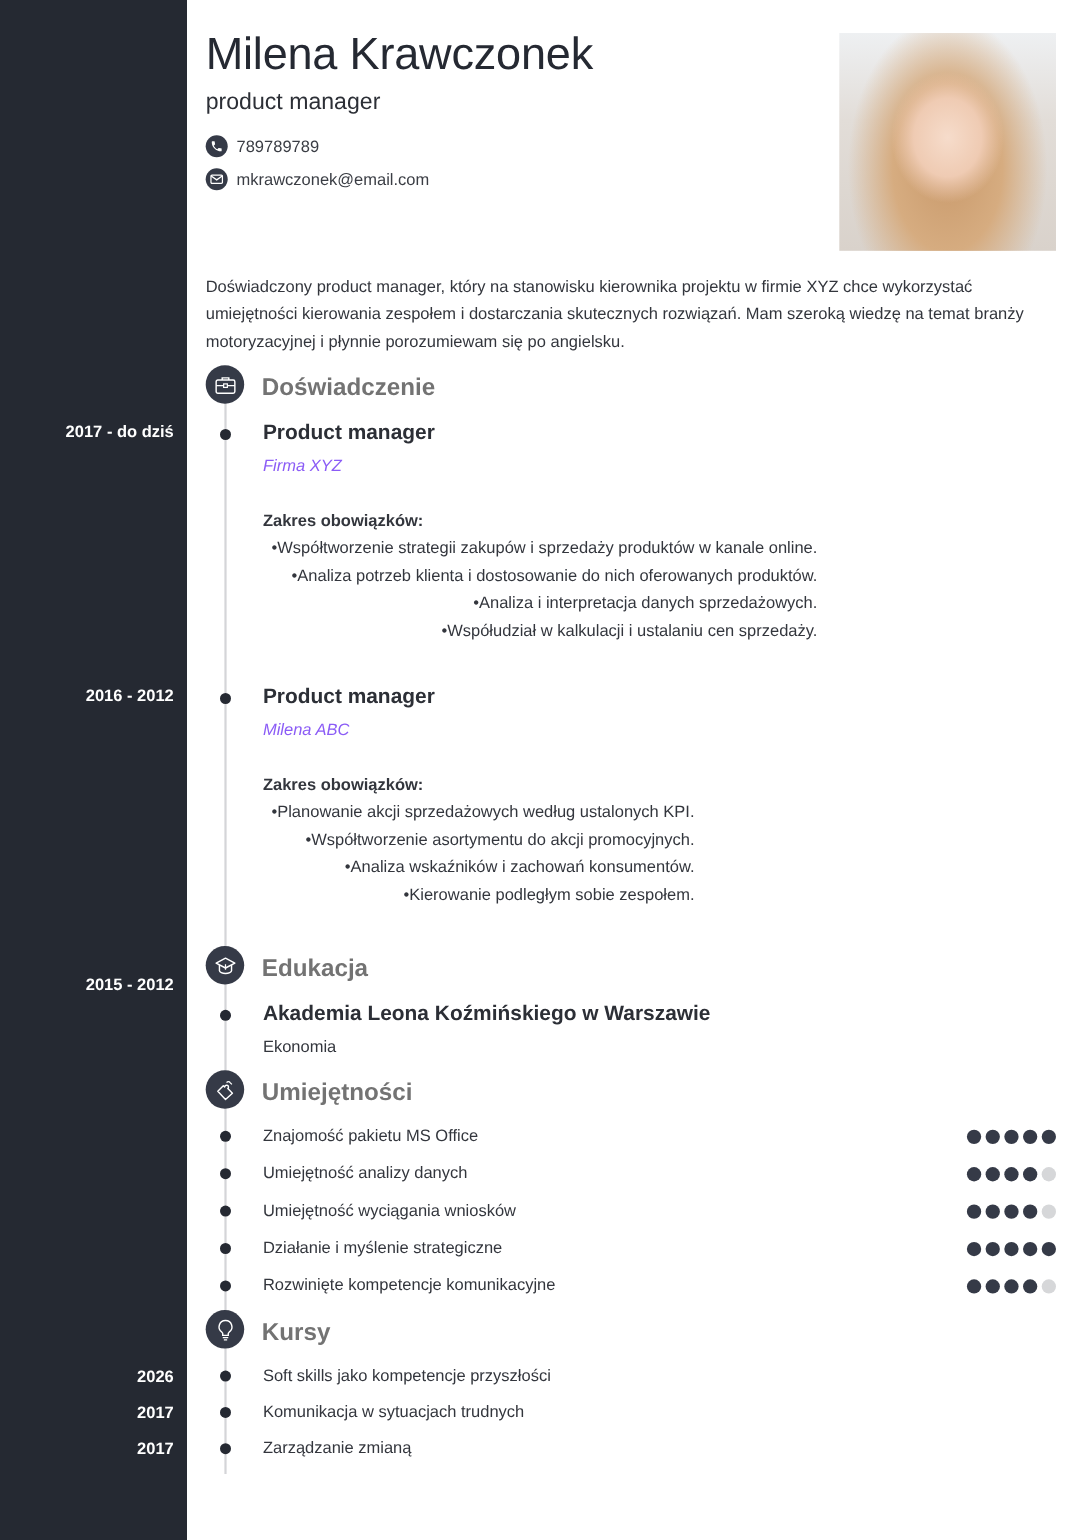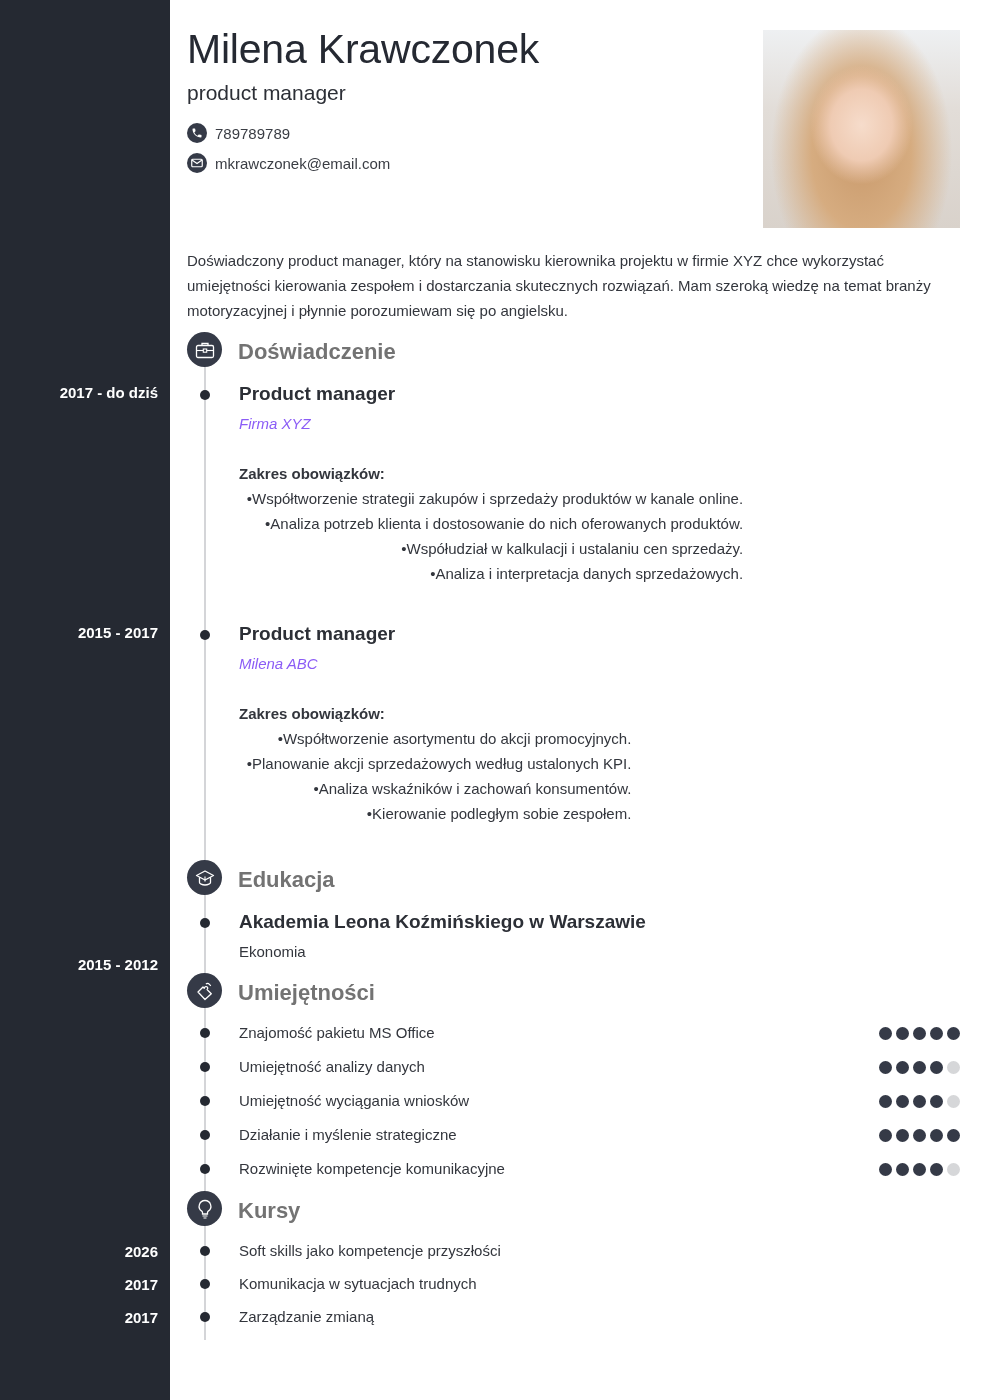--- a/index.html
+++ b/index.html
@@ -76,46 +76,46 @@
 <h2 class="abs sec-title" style="top:339px">Doświadczenie</h2>
 
 <div class="abs date" style="top:384px">2017 - do dziś</div>
 <div class="abs dot" style="top:390px"></div>
 <h3 class="abs job-title" style="top:383px">Product manager</h3>
 <div class="abs company" style="top:415px">Firma XYZ</div>
 <div class="abs resp-label" style="top:465px">Zakres obowiązków:</div>
 <ul class="abs bullets" style="top:486px">
   <li><span class="b">•</span><span>Współtworzenie strategii zakupów i sprzedaży produktów w kanale online.</span></li>
   <li><span class="b">•</span><span>Analiza potrzeb klienta i dostosowanie do nich oferowanych produktów.</span></li>
+  <li><span class="b">•</span><span>Analiza i interpretacja danych sprzedażowych.</span></li>
   <li><span class="b">•</span><span>Współudział w kalkulacji i ustalaniu cen sprzedaży.</span></li>
-  <li><span class="b">•</span><span>Analiza i interpretacja danych sprzedażowych.</span></li>
 </ul>
 
-<div class="abs date" style="top:624px">2015 - 2017</div>
+<div class="abs date" style="top:624px">2016 - 2012</div>
 <div class="abs dot" style="top:630px"></div>
 <h3 class="abs job-title" style="top:623px">Product manager</h3>
 <div class="abs company" style="top:655px">Milena ABC</div>
 <div class="abs resp-label" style="top:705px">Zakres obowiązków:</div>
 <ul class="abs bullets" style="top:726px">
+  <li><span class="b">•</span><span>Planowanie akcji sprzedażowych według ustalonych KPI.</span></li>
   <li><span class="b">•</span><span>Współtworzenie asortymentu do akcji promocyjnych.</span></li>
-  <li><span class="b">•</span><span>Planowanie akcji sprzedażowych według ustalonych KPI.</span></li>
   <li><span class="b">•</span><span>Analiza wskaźników i zachowań konsumentów.</span></li>
   <li><span class="b">•</span><span>Kierowanie podległym sobie zespołem.</span></li>
 </ul>
 
 <div class="abs sec-icon" style="top:860px">
   <svg width="20" height="18" viewBox="0 0 20 18">
       <path d="M10 2L1.5 6.5 10 11l8.5-4.5z" fill="none" stroke="#fff" stroke-width="1.3" stroke-linejoin="round"></path>
       <path d="M4.5 8.3v5.2c0 1.2 2.5 2.5 5.5 2.5s5.5-1.3 5.5-2.5V8.3" fill="none" stroke="#fff" stroke-width="1.3"></path>
       <path d="M10 7.5v5" stroke="#fff" stroke-width="1.1"></path>
     </svg>
 </div>
 <h2 class="abs sec-title" style="top:867px">Edukacja</h2>
 
-<div class="abs date" style="top:956px">2015 - 2012</div>
+<div class="abs date" style="top:887px">2015 - 2012</div>
 <div class="abs dot" style="top:918px"></div>
 <h3 class="abs job-title" style="top:911px">Akademia Leona Koźmińskiego w Warszawie</h3>
 <div class="abs edu-field" style="top:943px">Ekonomia</div>
 
 <div class="abs sec-icon" style="top:973px">
   <svg width="20" height="20" viewBox="0 0 20 20">
       <path d="M3 11l5-5 1.2 1.2c.4-1.3 1.6-2 2.7-1.4 1 .6 1.1 2 .2 2.8L13.5 10l2.8 2.8L10 18.5 3 11z" fill="none" stroke="#fff" stroke-width="1.3" stroke-linejoin="round"></path>
       <path d="M11 3.2c.8-1.2 2.5-1.2 3.2 0l1.6 1.6" fill="none" stroke="#fff" stroke-width="1.2"></path>
     </svg>
 </div>

